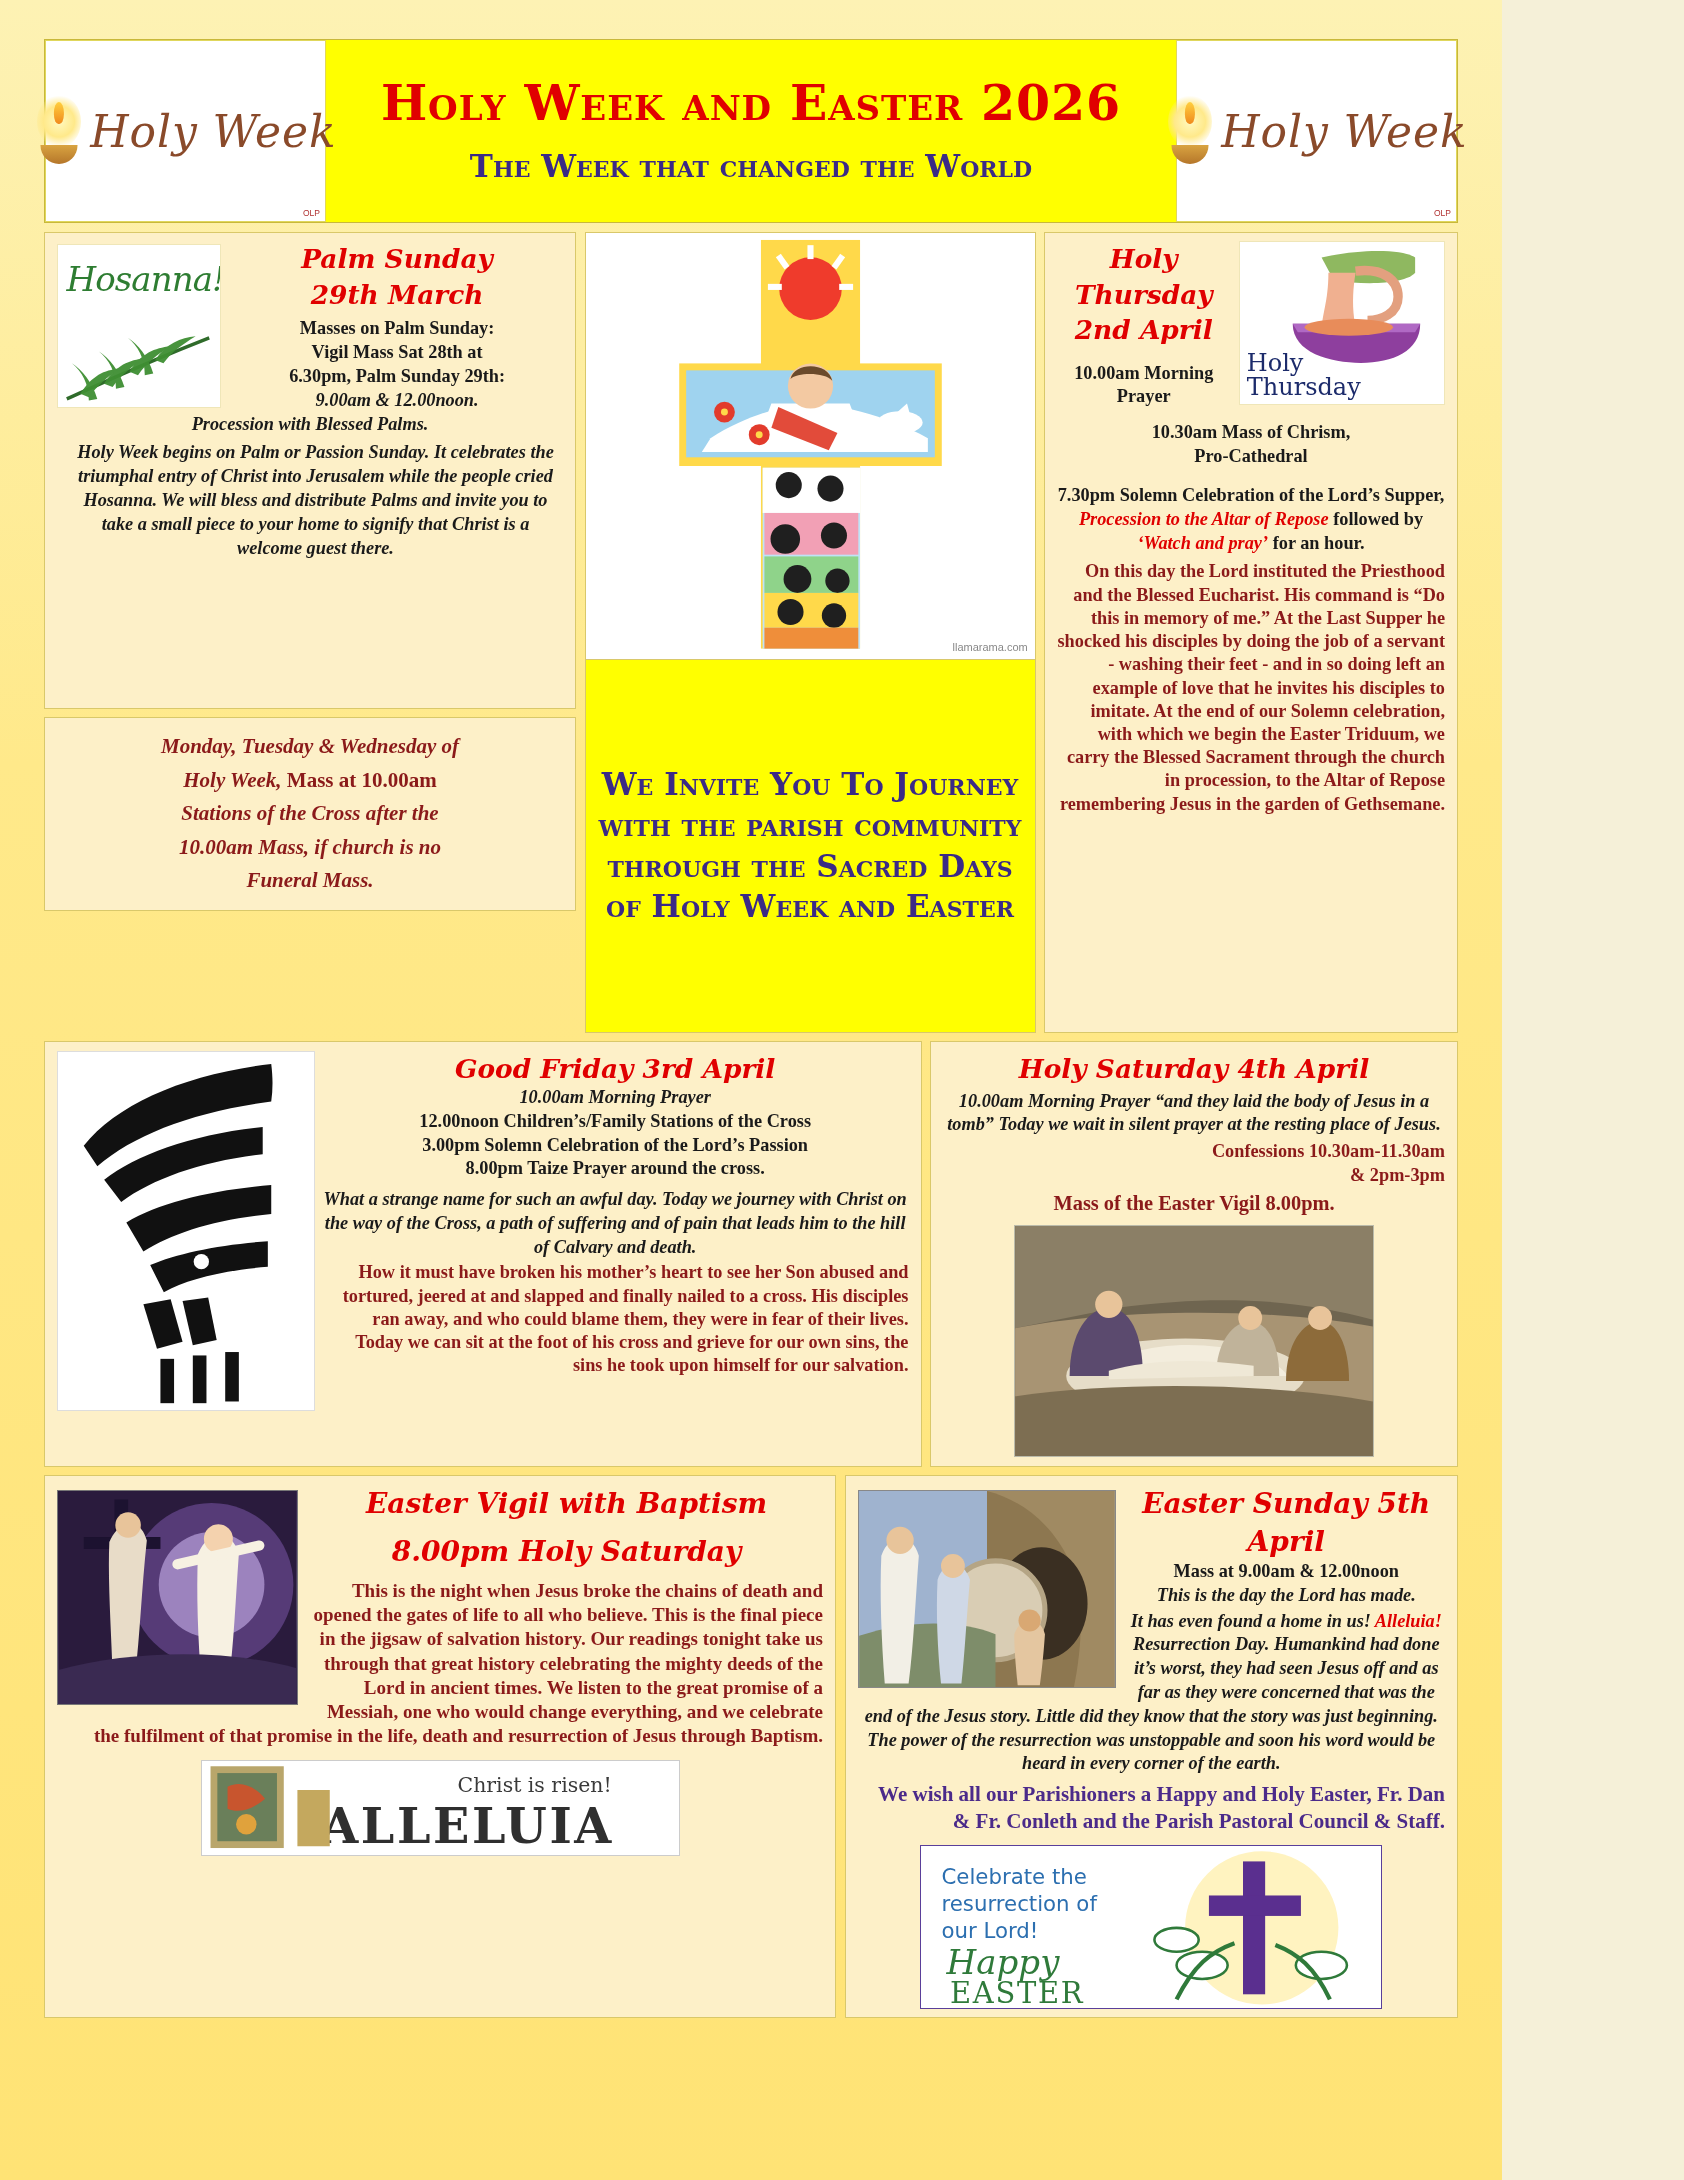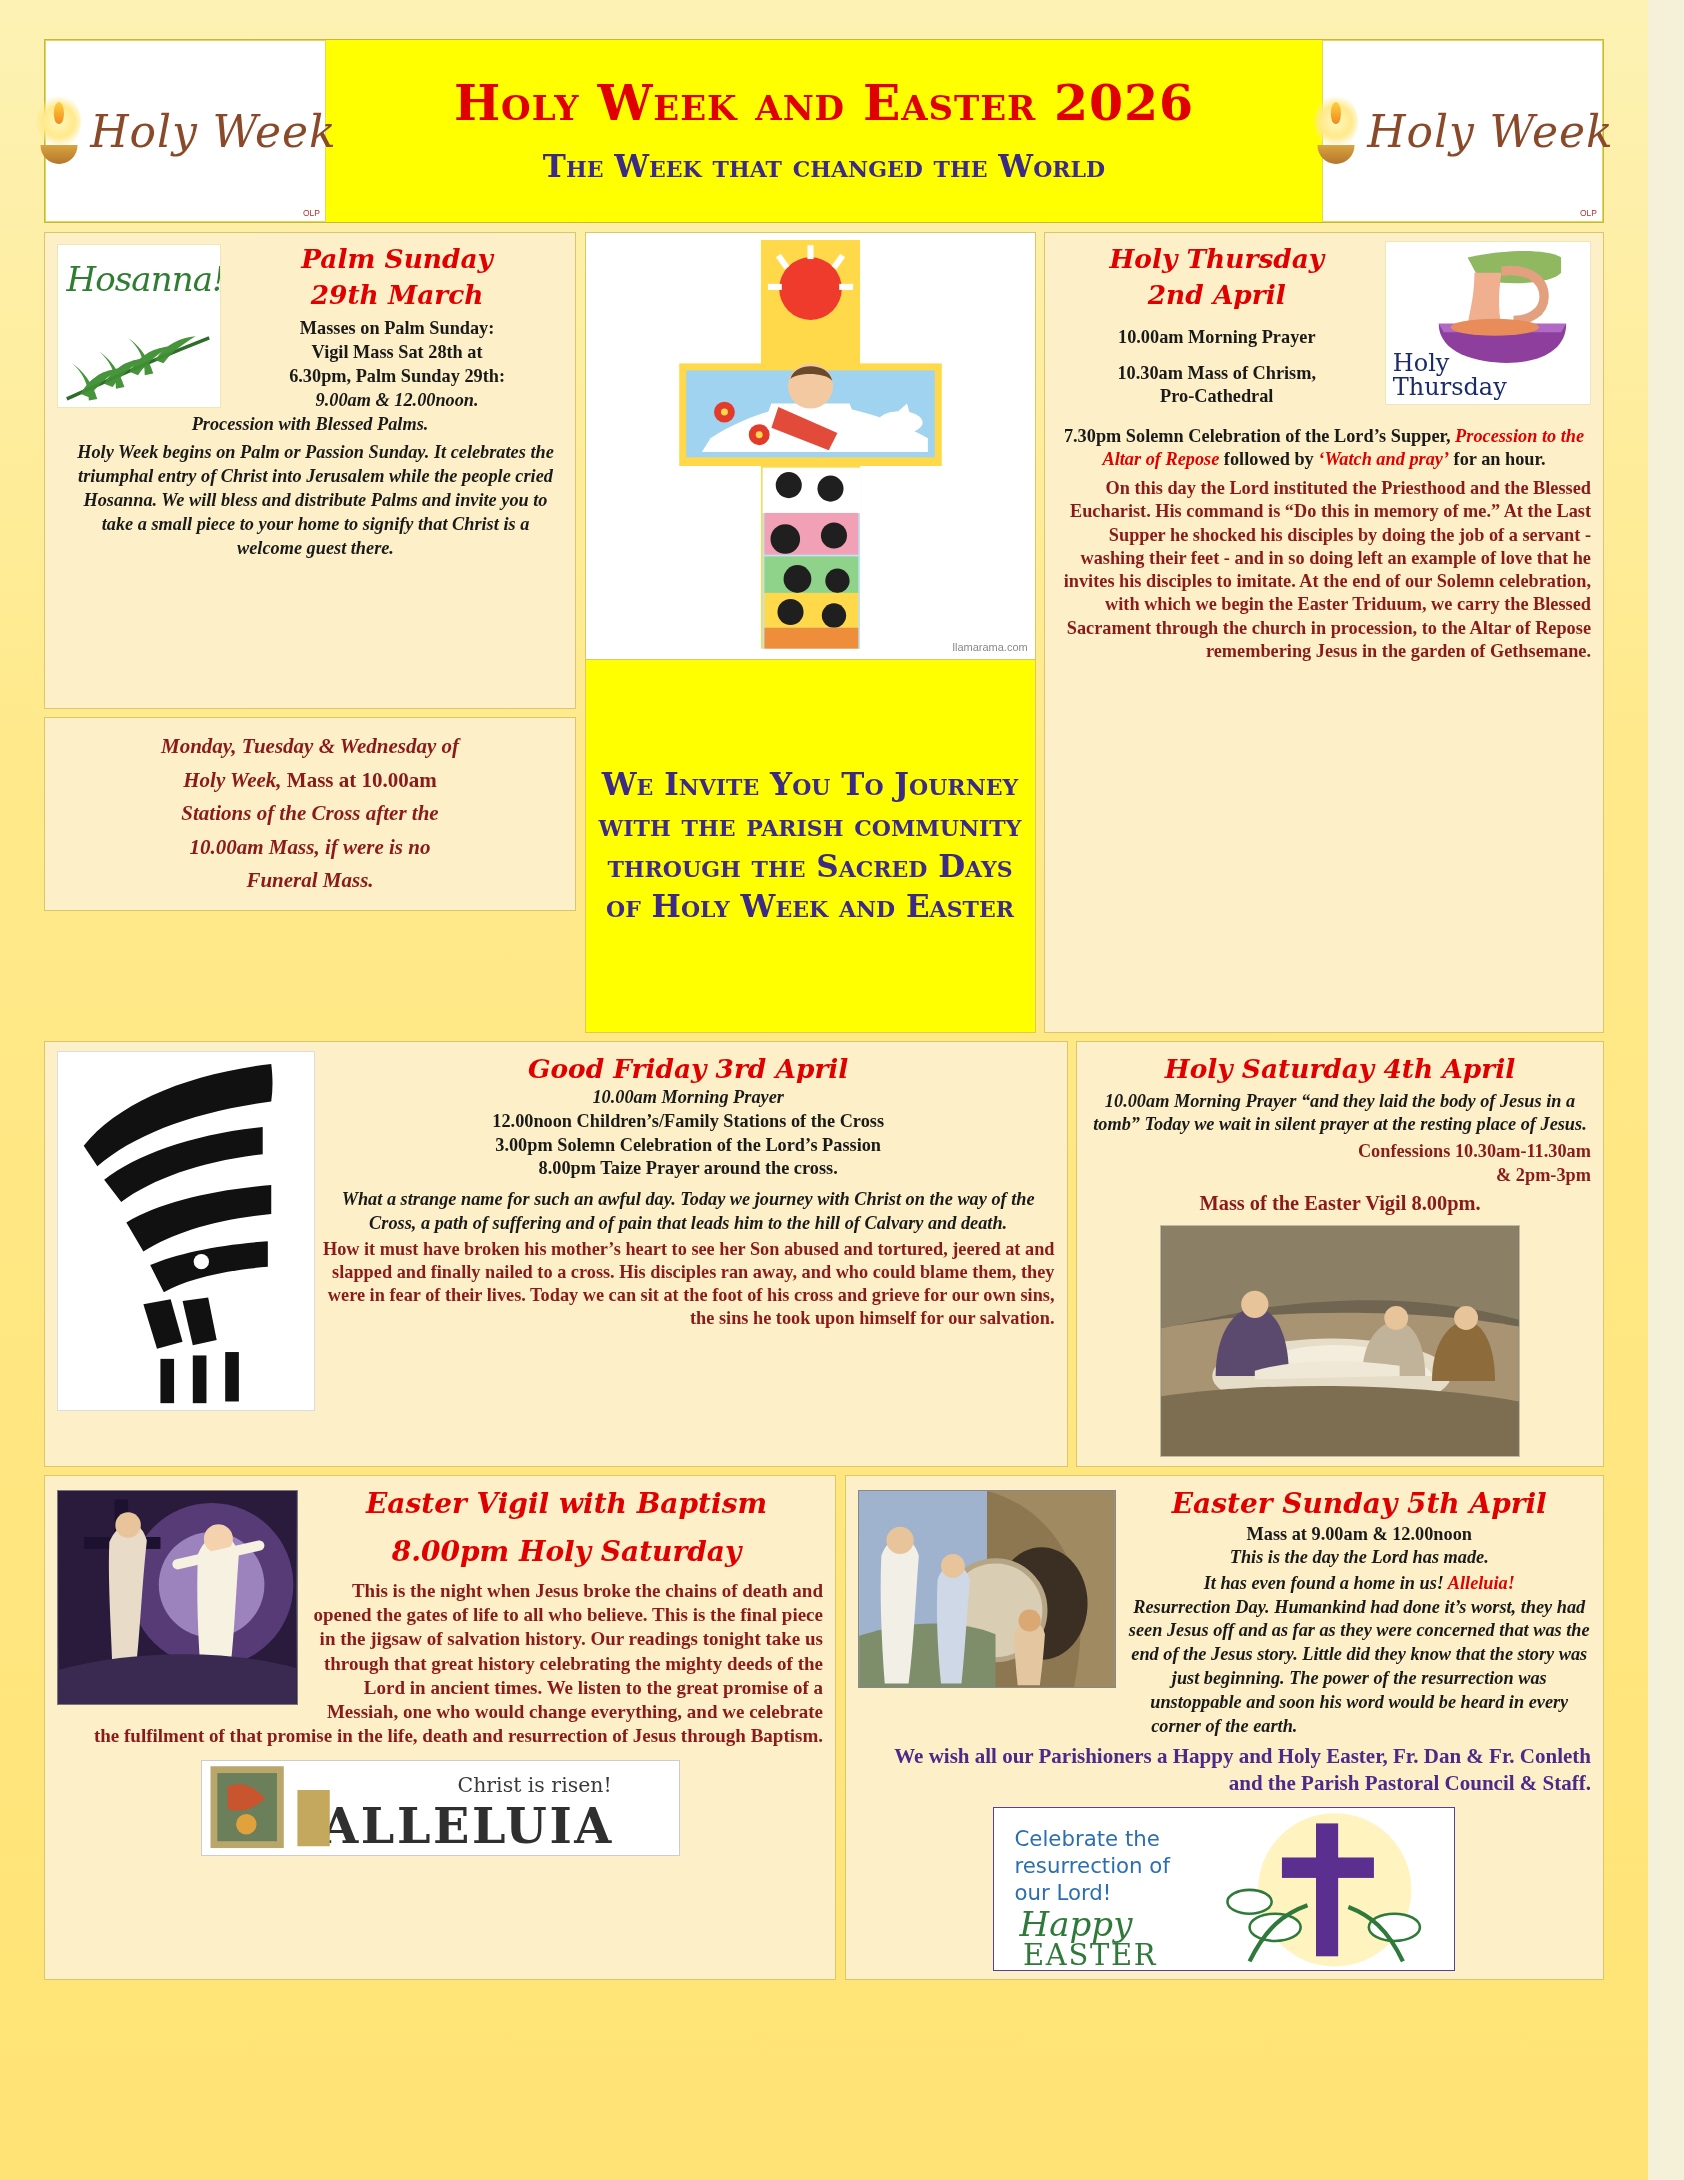--- a/index.html
+++ b/index.html
@@ -8,21 +8,21 @@
     background: #f5f0d8;
   }
   body {
     width: 1685px;
     height: 2181px;
     font-family: "Liberation Serif", serif;
     overflow: hidden;
   }
   .page {
     position: relative;
-    width: 1648px;
+    width: 1502px;
     height: 2181px;
     background: #ffe98a;
     background: linear-gradient(180deg, #fdf2b4 0%, #ffe98a 35%, #ffe375 100%);
     box-sizing: border-box;
     padding: 39px 44px 44px 44px;
   }
 
   
   .banner {
     display: flex;
@@ -414,21 +414,21 @@
       </div>
 
       <div class="monwed">
         <p>
           <span>Monday, Tuesday &amp; Wednesday of</span>
         </p>
         <p>
           <span>Holy Week,</span><span style="font-style:normal;"> Mass at 10.00am</span>
         </p>
         <p>Stations of the Cross after the</p>
-        <p>10.00am Mass, if were is no</p>
+        <p>10.00am Mass, if church is no</p>
         <p>Funeral Mass.</p>
       </div>
 
     </div>
 
     <div class="col-mid">
       <div class="cross-box">
         <svg viewBox="0 0 330 490" width="100%" height="100%">
           <rect x="0" y="0" width="330" height="490" fill="#ffffff"></rect>
 

